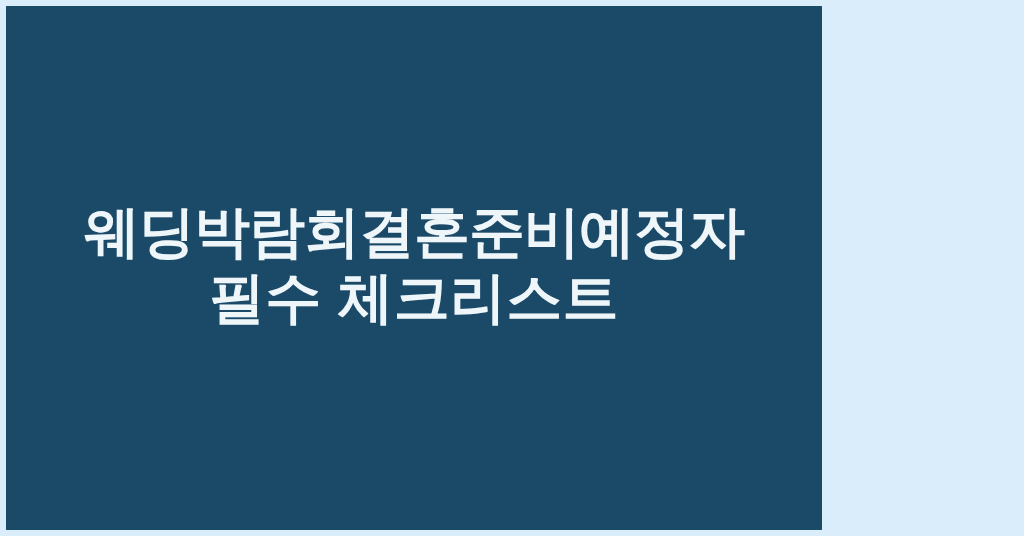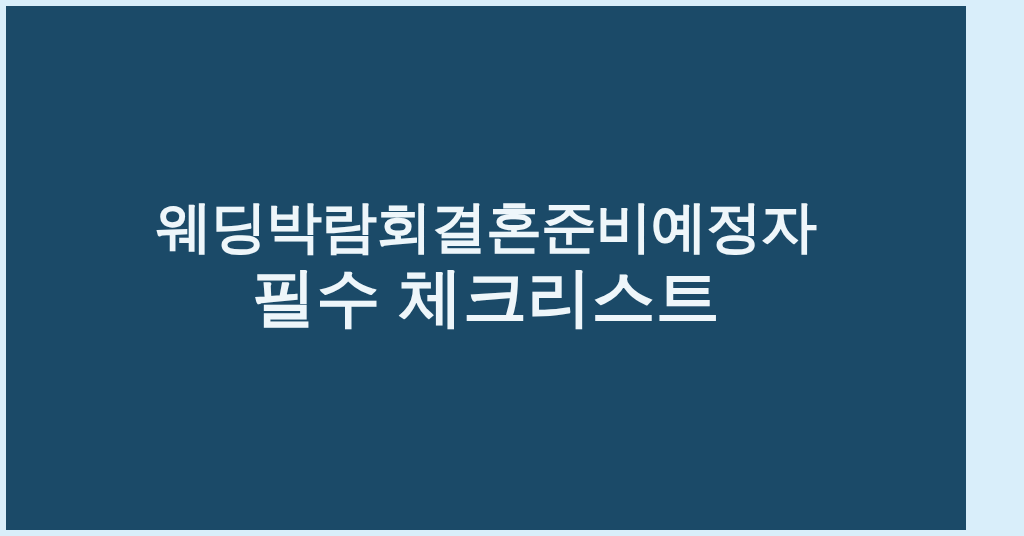--- a/index.html
+++ b/index.html
@@ -57,31 +57,31 @@
     text-rendering: geometricPrecision;
     -webkit-font-smoothing: antialiased;
   }
 
   #headline-line-1 {
     font-size: 56px;
     letter-spacing: -0.018em;
   }
 
   #headline-line-2 {
-    font-size: 64px;
+    font-size: 56px;
     margin-top: 3px;
     letter-spacing: 0.005em;
   }
 </style>
 </head>
 <body>
 
 <div id="banner-canvas" style="background: rgb(217, 238, 250);">
 
-  <div id="banner-panel" style="background: rgb(27, 74, 104); left: 6px; top: 6px; width: 960px; height: 524px;">
+  <div id="banner-panel" style="background: rgb(27, 74, 104); left: 6px; top: 6px; width: 816px; height: 524px;">
 
     <div id="headline-block">
 
       <span class="headline-line" id="headline-line-1" style="color: rgb(238, 246, 250);">웨딩박람회결혼준비예정자</span>
 
       <span class="headline-line" id="headline-line-2" style="color: rgb(238, 246, 250);">필수 체크리스트</span>
 
     </div>
 
   </div>

